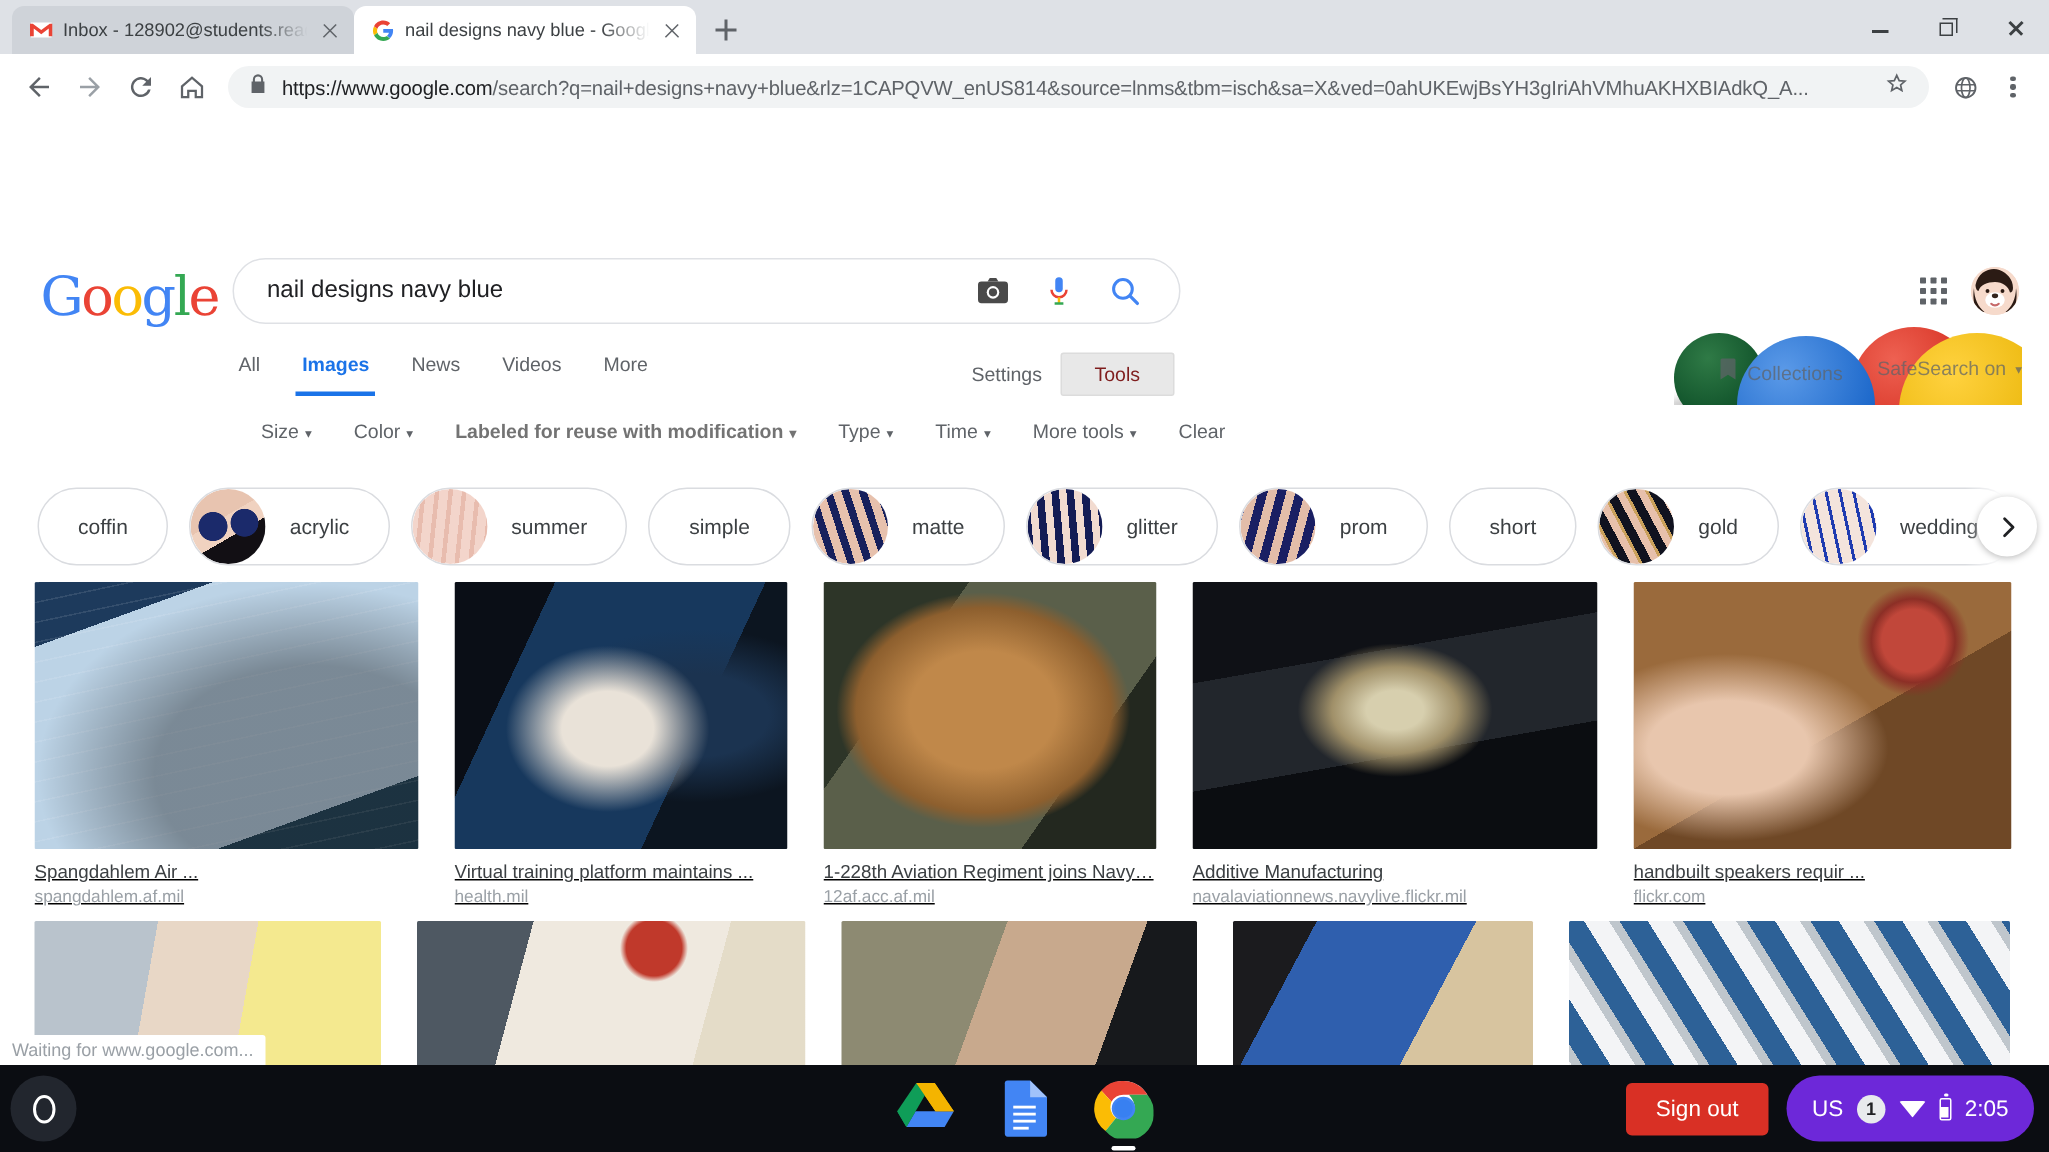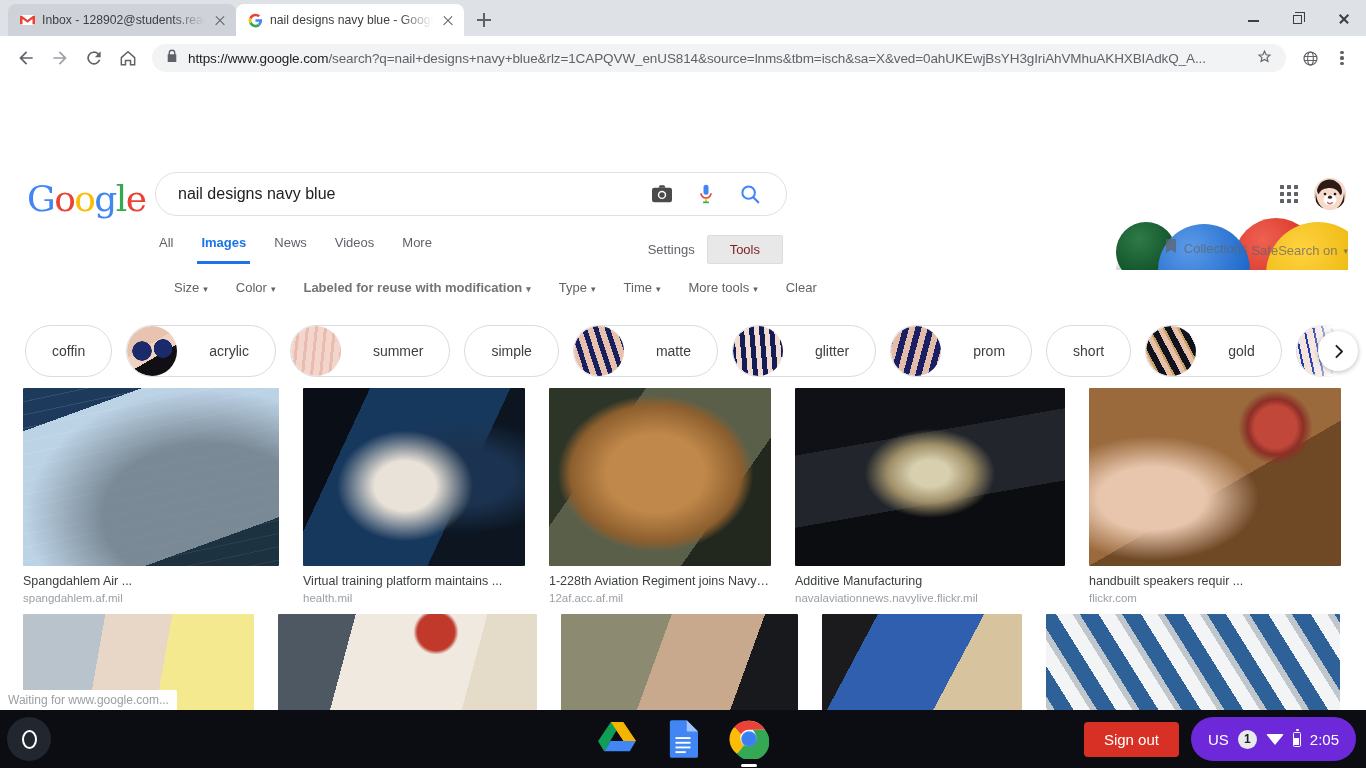--- a/index.html
+++ b/index.html
@@ -86,21 +86,21 @@
   .settings-row { position:absolute; right:583px; top:155px; display:flex; align-items:center; gap:12px; }
   .settings-lbl { font-size:13px; color:#5f6368; }
   .tools-btn { font-size:13px; color:#7f1d1d; background:#e8e8e8; border:1px solid #dcdcdc; padding:6px 22px; border-radius:2px; }
 
   .filters { position:absolute; left:160px; top:194px; display:flex; align-items:center; gap:0; }
   .filt { font-size:13px; color:#5f6368; padding:6px 14px; white-space:nowrap; }
   .filt.blue { color:#737373; font-weight:bold; }
   .filt .car { font-size:9px; margin-left:4px; }
   .filt.clear { color:#5f6368; }
 
-  .collections-bar { position:absolute; right:18px; top:158px; display:flex; align-items:flex-end; gap:4px; z-index:4; }
+  .collections-bar { position:absolute; right:18px; top:158px; display:flex; align-items:flex-start; gap:23px; z-index:4; }
   .cb-item { display:flex; align-items:center; gap:6px; font-size:13px; color:#5f6368; opacity:.72; }
 
   .balloons { position:absolute; right:18px; top:128px; width:232px; height:62px; overflow:hidden; z-index:3; pointer-events:none; }
   .bal { position:absolute; border-radius:50%; }
   .bal-g { width:60px; height:60px; left:0px;   top:14px; background: radial-gradient(circle at 38% 28%, #2f7a46, #0f5129 70%); }
   .bal-b { width:92px; height:92px; left:42px;  top:16px; background: radial-gradient(circle at 34% 26%, #5b9ae8, #1a66c9 72%); }
   .bal-r { width:84px; height:84px; left:118px; top:10px; background: radial-gradient(circle at 34% 26%, #ee6152, #d32b1c 72%); }
   .bal-y { width:104px;height:104px;left:150px; top:14px; background: radial-gradient(circle at 34% 26%, #ffd23f, #e8b304 72%); }
   .bal-shadow { position:absolute; left:-6px; top:56px; width:72px; height:12px; background:rgba(0,0,0,.22); border-radius:50%; filter: blur(3px); }
 
@@ -109,32 +109,32 @@
   .avatar { width:32px; height:32px; border-radius:50%; overflow:hidden; background:#f2d4c6; position:relative; }
 
   
   .chips-wrap { position:absolute; left:0; right:0; top:244px; height:54px; }
   .chips { display:flex; gap:14px; padding-left:25px; align-items:center; height:54px; }
   .chip {
     height:52px; border:1px solid #dadce0; border-radius:26px; display:flex; align-items:center;
     flex:0 0 auto; background:#fff; overflow:hidden; white-space:nowrap;
   }
   .chip.plain { padding:0 26px; }
-  .chip.thumbed { padding-right:26px; gap:32px; }
+  .chip.thumbed { padding-right:26px; gap:16px; }
   .chip-thumb { width:50px; height:50px; border-radius:50%; flex:0 0 50px; }
   .chip-label { font-size:14px; color:#3c4043; }
   .chip-next {
     position:absolute; right:0; top:0; width:56px; height:54px; display:flex; align-items:center; justify-content:center;
     background: linear-gradient(to right, rgba(255,255,255,0) 0%, #fff 45%);
   }
   .chip-next-circle { width:40px; height:40px; border-radius:50%; background:#fff; box-shadow:0 1px 5px rgba(0,0,0,.28); display:flex; align-items:center; justify-content:center; }
 
   
   .results { position:absolute; left:0; right:0; top:308px; bottom:0; overflow:hidden; }
-  .res-row { display:flex; gap:24px; padding:0 23px; align-items:flex-end; }
+  .res-row { display:flex; gap:24px; padding:0 23px; align-items:flex-end;text-decoration:underline; }
   .res-row.r2 { margin-top:10px; }
   .res { flex:0 0 auto; }
   .res .thumb { display:block; border-radius:1px; overflow:hidden; position:relative; }
   .res .t1 { font-size:12.5px; color:#3c4043; margin-top:8px; white-space:nowrap; overflow:hidden; }
   .res .t2 { font-size:11.5px; color:#9aa0a6; margin-top:4px; white-space:nowrap; overflow:hidden; }
 
   .statusbar {
     position:absolute; left:0; bottom:0; height:20px; background:#fff; padding:0 8px;
     font-size:12px; color:#9aa0a6; display:flex; align-items:center; z-index:8; border-top-right-radius:2px;
   }

